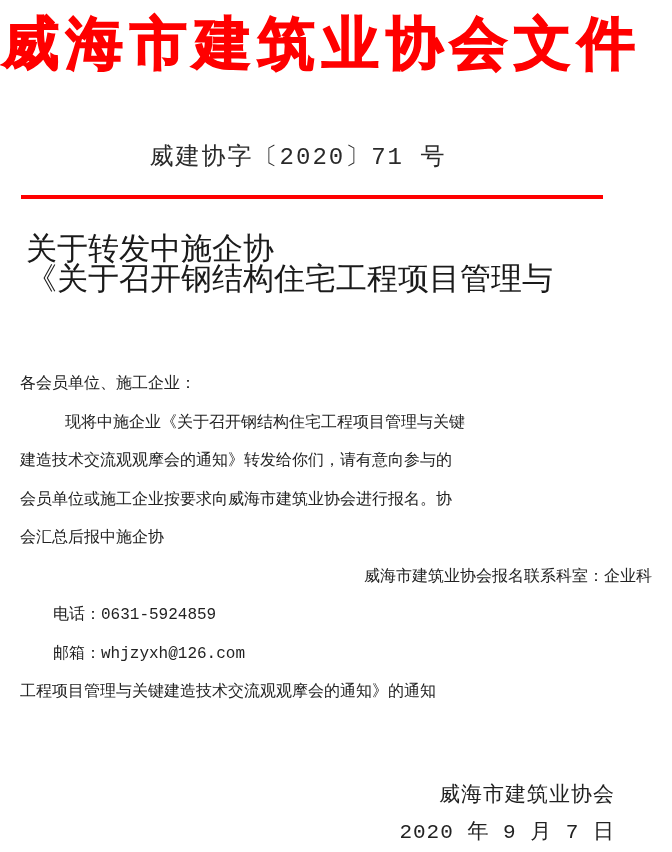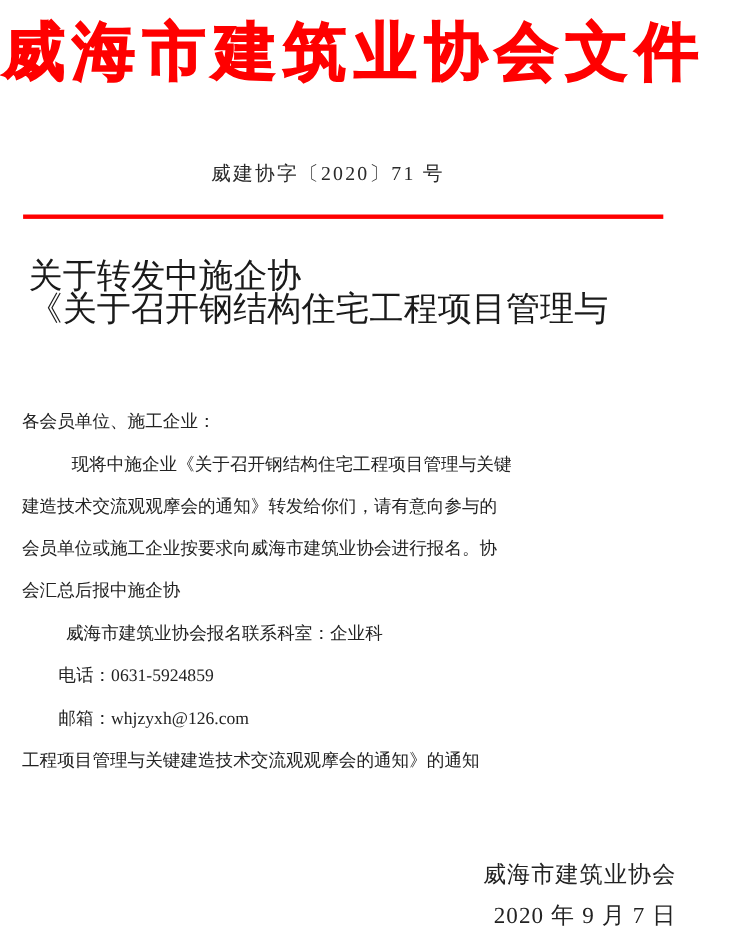--- a/index.html
+++ b/index.html
@@ -6,21 +6,21 @@
     margin: 0;
     padding: 0;
     background: #ffffff;
   }
   .page {
     position: relative;
     width: 672px;
     height: 852px;
     background: #ffffff;
     overflow: hidden;
-    font-family: Liberation Serif, serif;
+    font-family: Liberation Mono, monospace;
     color: #1c1c1c;
   }
   .header-title {
     position: absolute;
     top: 16px;
     left: 0;
     width: 644px; 
     text-align: center;
     font-size: 57px;
     line-height: 64px;
@@ -29,21 +29,21 @@
     color: #ff0000;
     -webkit-text-stroke: 1.5px #ff0000;
     white-space: nowrap;
   }
   .doc-number {
     position: absolute;
     top: 144px;
     left: 0;
     width: 596px; 
     text-align: center;
-    font-size: 18px;
+    font-size: 24px;
     line-height: 28px;
     letter-spacing: 2px;
     color: #2a2a2a;
   }
   .red-line {
     position: absolute;
     top: 195px;
     left: 21px;
     width: 582px;
     height: 4px;
@@ -65,21 +65,21 @@
     top: 365px;
     left: 20px;
     width: 632px;
     font-size: 16px;
     line-height: 38.5px;
     color: #222222;
     white-space: nowrap;
   }
   .body-line { padding-left: 0; }
   .ind-a { padding-left: 45px; } 
-  .ind-b { padding-left: 40px; }
+  .ind-b { padding-left: 40px; text-align: right; }
   .ind-c { padding-left: 33px; }
   .sig-block {
     position: absolute;
     top: 777px;
     left: 0;
     width: 672px;
     padding-right: 57px;
     box-sizing: border-box;
     text-align: right;
     font-size: 21px;

